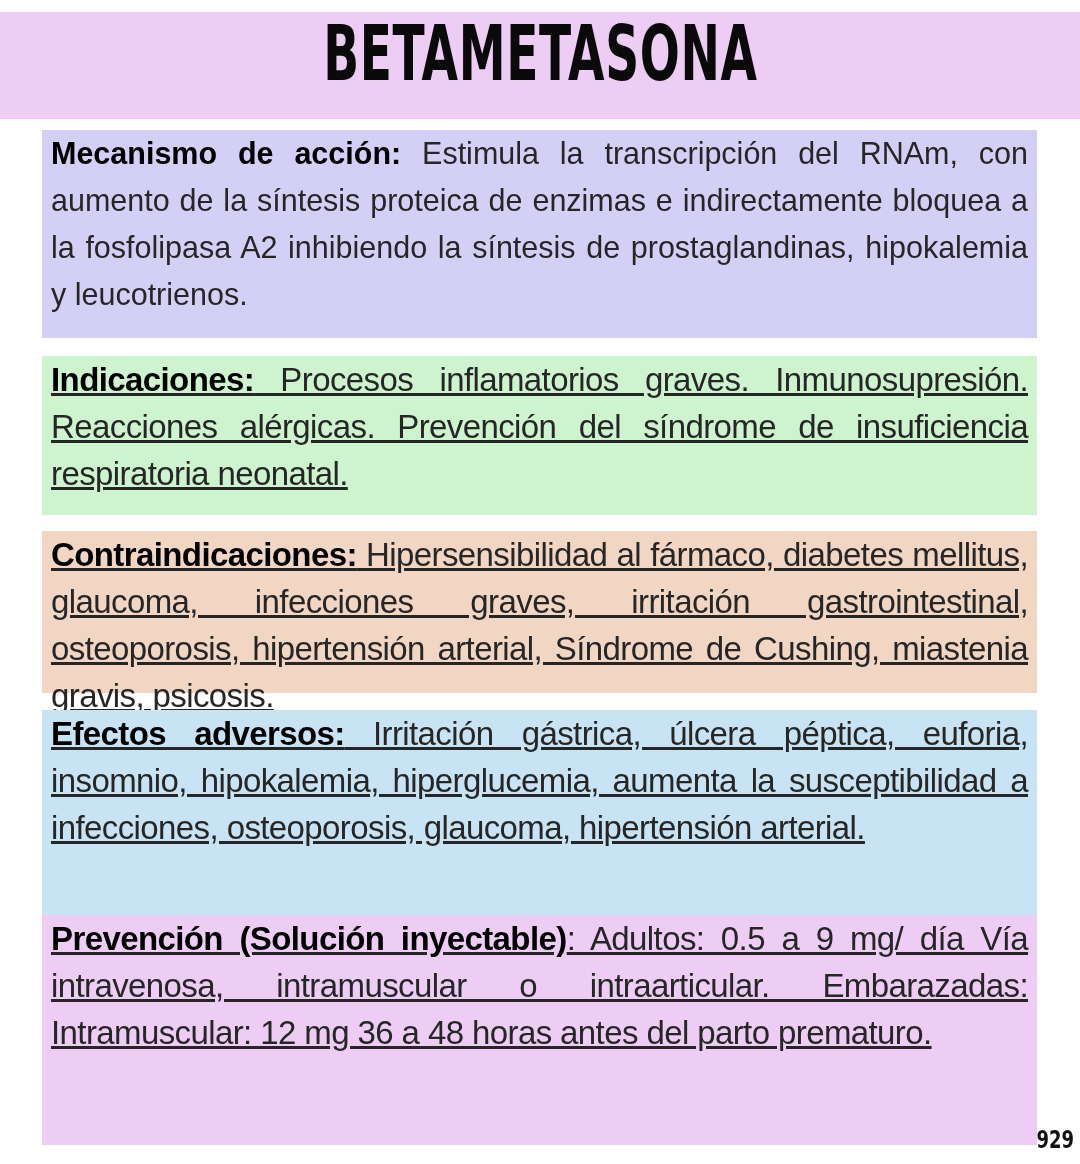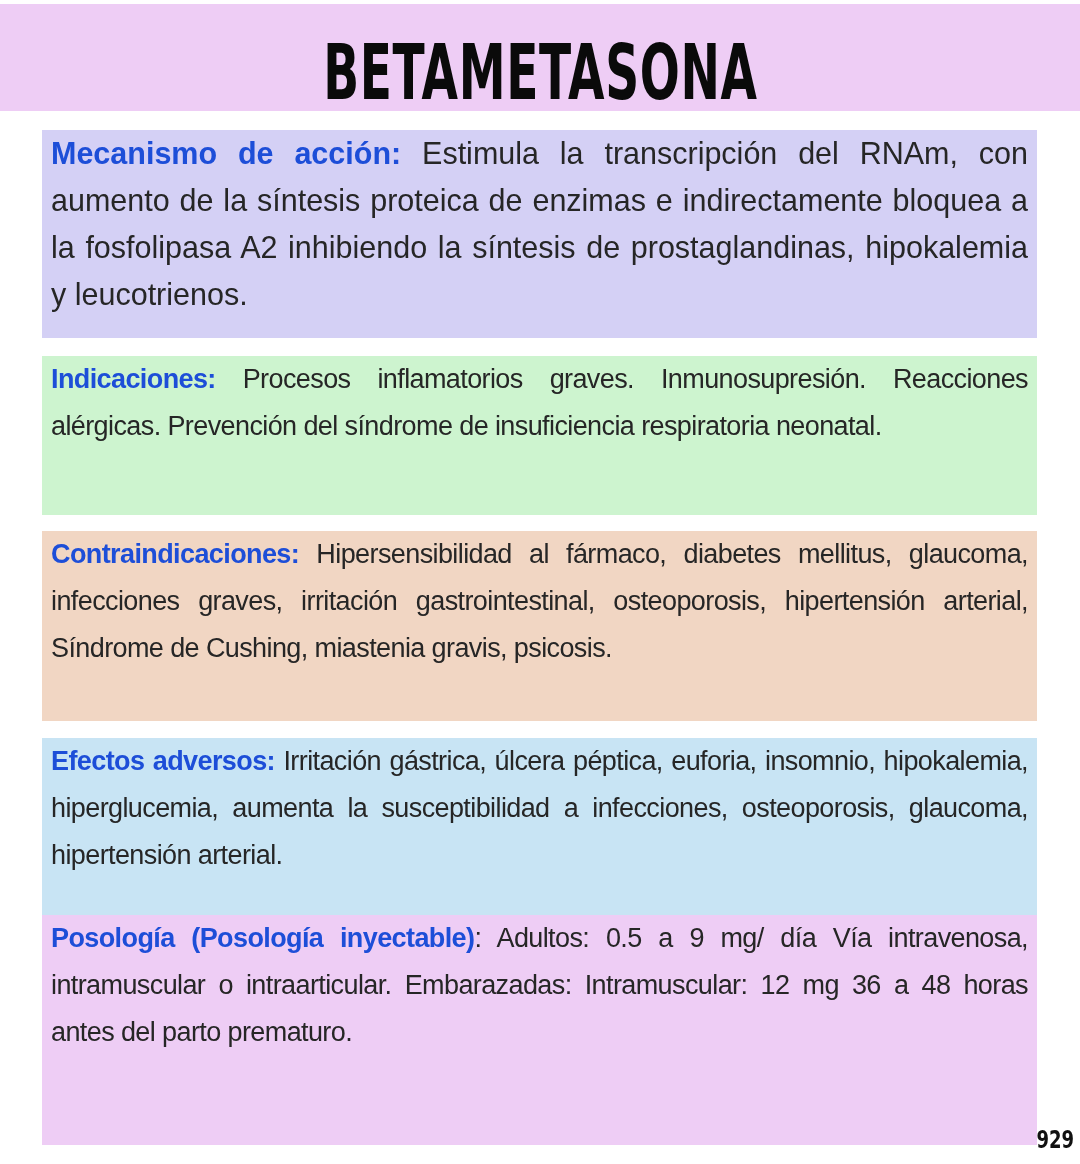--- a/index.html
+++ b/index.html
@@ -10,25 +10,25 @@
     body {
       width: 1080px;
       height: 1164px;
       position: relative;
       overflow: hidden;
       font-family: "Liberation Sans", "DejaVu Sans", sans-serif;
       color: #1e1e1e;
     }
     .header {
       position: absolute;
-      left: 0; top: 4px;
+      left: 0; top: 12px;
       width: 1080px; height: 107px;
       background: #eecdf5;
       display: flex;
-      align-items: flex-end;
+      align-items: flex-start;
       justify-content: center;
     }
     .title {
       font-family: "DejaVu Sans", sans-serif;
       font-weight: bold;
       font-size: 76px;
       letter-spacing: 1px;
       color: #0a0a0a;
       transform: scaleX(0.62);
       transform-origin: center;
@@ -43,33 +43,34 @@
       padding: 0 9px 0 9px;
     }
     .box p {
       margin: 0;
       text-align: justify;
       font-size: 30.5px;
       line-height: 47px;
       color: #262626;
     }
     .box p.condensed {
-      font-size: 27px;
+      font-size: 33px;
       line-height: 47px;
       letter-spacing: -0.6px;
+      text-decoration: underline;
     }
     .label {
       font-weight: bold;
-      color: #1d4ed8;
+      color: #000000;
     }
     .b1 { top: 130px; height: 208px; background: #d4d0f5; padding-top: 0px; }
     .b2 { top: 356px; height: 159px; background: #cdf4cf; }
-    .b3 { top: 531px; height: 190px; background: #f1d6c3; }
+    .b3 { top: 531px; height: 162px; background: #f1d6c3; }
     .b3 p { line-height: 43.5px; }
-    .b4 { top: 738px; height: 207px; background: #c8e4f4; }
+    .b4 { top: 710px; height: 207px; background: #c8e4f4; }
     .b5 { top: 915px; height: 230px; background: #eecdf5; }
     .page-number {
       position: absolute;
       right: 6px;
       top: 1126px;
       font-family: "DejaVu Sans", sans-serif;
       font-weight: bold;
       font-size: 24px;
       color: #111;
       transform: scaleX(0.75);
@@ -93,16 +94,16 @@
 
 <div class="box b3">
   <p class="condensed"><span class="label">Contraindicaciones:</span><span> Hipersensibilidad al fármaco, diabetes mellitus, glaucoma, infecciones graves, irritación gastrointestinal, osteoporosis, hipertensión arterial, Síndrome de Cushing, miastenia gravis, psicosis.</span></p>
 </div>
 
 <div class="box b4">
   <p class="condensed"><span class="label">Efectos adversos:</span><span> Irritación gástrica, úlcera péptica, euforia, insomnio, hipokalemia, hiperglucemia, aumenta la susceptibilidad a infecciones, osteoporosis, glaucoma, hipertensión arterial.</span></p>
 </div>
 
 <div class="box b5">
-  <p class="condensed"><span class="label">Posología (Posología inyectable)</span><span>: Adultos: 0.5 a 9 mg/ día Vía intravenosa, intramuscular o intraarticular. Embarazadas: Intramuscular: 12 mg 36 a 48 horas antes del parto prematuro.</span></p>
+  <p class="condensed"><span class="label">Prevención (Solución inyectable)</span><span>: Adultos: 0.5 a 9 mg/ día Vía intravenosa, intramuscular o intraarticular. Embarazadas: Intramuscular: 12 mg 36 a 48 horas antes del parto prematuro.</span></p>
 </div>
 
 <div class="page-number">929</div>
 
 </body></html>

